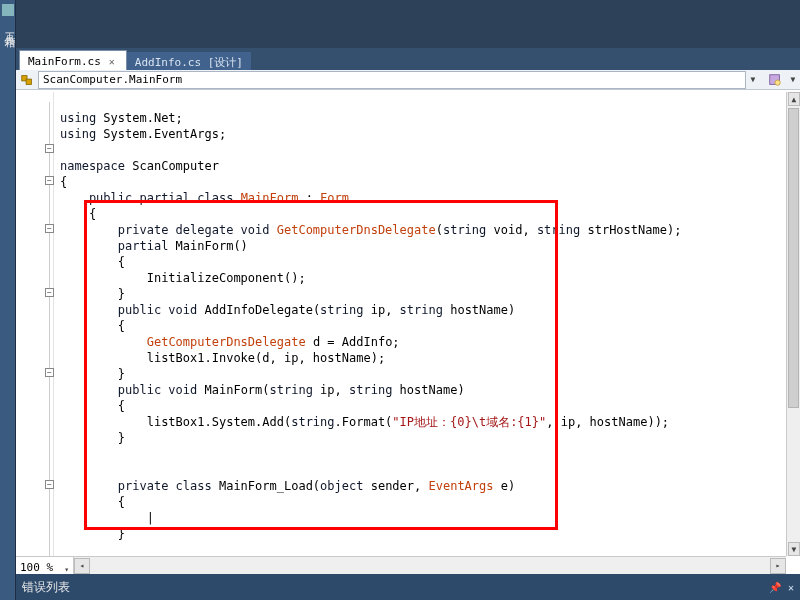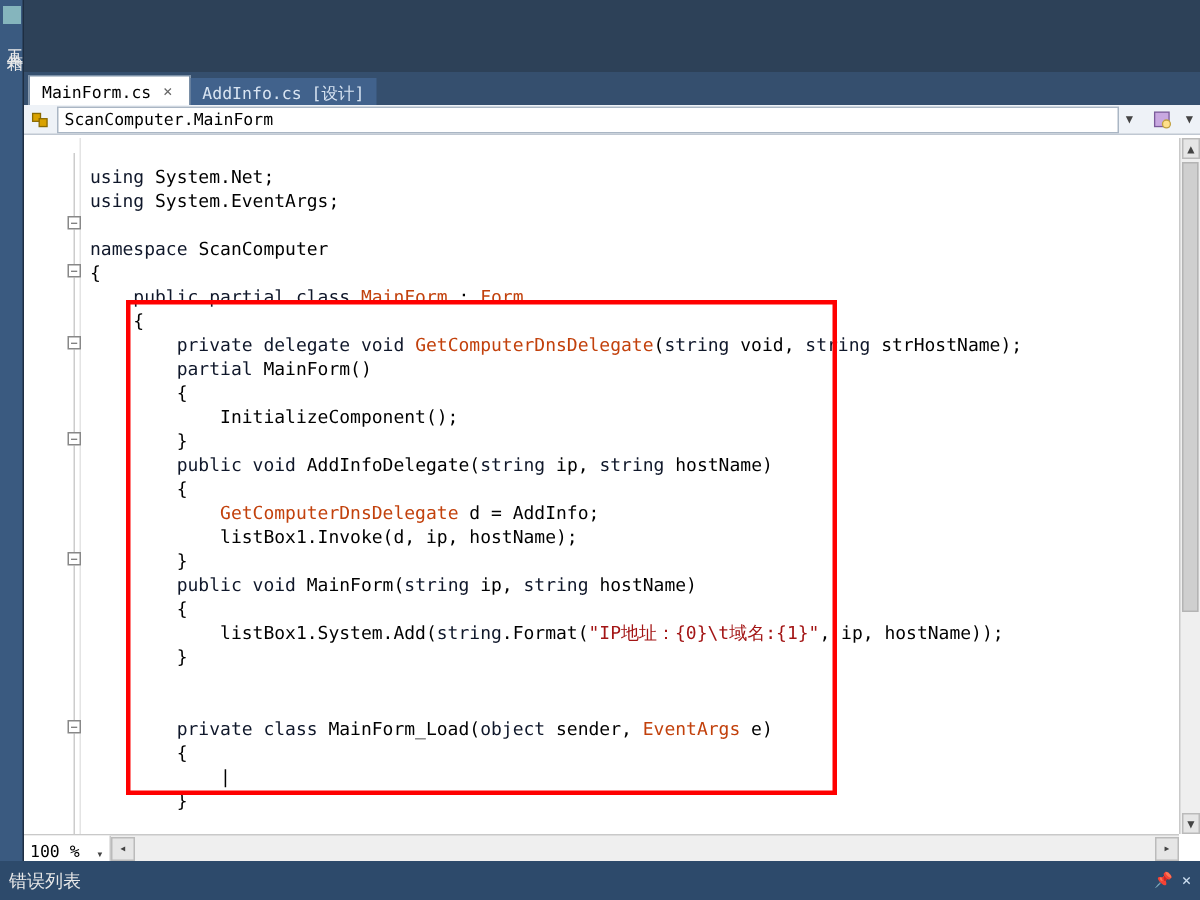--- a/index.html
+++ b/index.html
@@ -39,21 +39,21 @@
   .hscroll { position:absolute; left:0; right:14px; bottom:0; height:18px; background:#efefef; border-top:1px solid #c9c9c9; display:flex; align-items:center; }
   .zoom { width:58px; font-size:11px; padding:0 4px; background:#fff; border-right:1px solid #c9c9c9; height:100%; display:flex; align-items:flex-end; }
   .zoom .dd { margin-left:auto; font-size:8px; color:#444; }
   .hscrollbtn { width:16px; height:16px; background:#e6e6e6; border:1px solid #bbb; display:flex; align-items:center; justify-content:center; font-size:8px; color:#444; }
   .hscrolltrack { flex:1; height:16px; background:#efefef; }
 
   .vscroll { position:absolute; top:44px; right:0; bottom:18px; width:14px; background:#efefef; border-left:1px solid #c9c9c9; }
   .vscrollbtn { width:12px; height:14px; margin:0 1px; background:#e6e6e6; border:1px solid #bbb; display:flex; align-items:center; justify-content:center; font-size:8px; color:#444; }
   .vthumb { position:absolute; left:1px; right:1px; top:16px; height:300px; background:#cfcfcf; border:1px solid #b4b4b4; }
 
-  .dock { position:absolute; left:0; right:0; bottom:0; height:26px; background:#2d4a6b; display:flex; align-items:center; padding:0 6px; color:#e8e8e8; font-size:12px; }
+  .dock { position:absolute; left:16px; right:0; bottom:0; height:26px; background:#2d4a6b; display:flex; align-items:center; padding:0 6px; color:#e8e8e8; font-size:12px; }
   .dock-right { margin-left:auto; display:flex; align-items:center; gap:6px; font-size:10px; color:#cfe0f2; }
 </style>
 </head>
 <body>
 
 <div class="left-rail">
   <div class="ico"></div>
   <div class="left-rail-txt">工具箱</div>
 </div>
 

